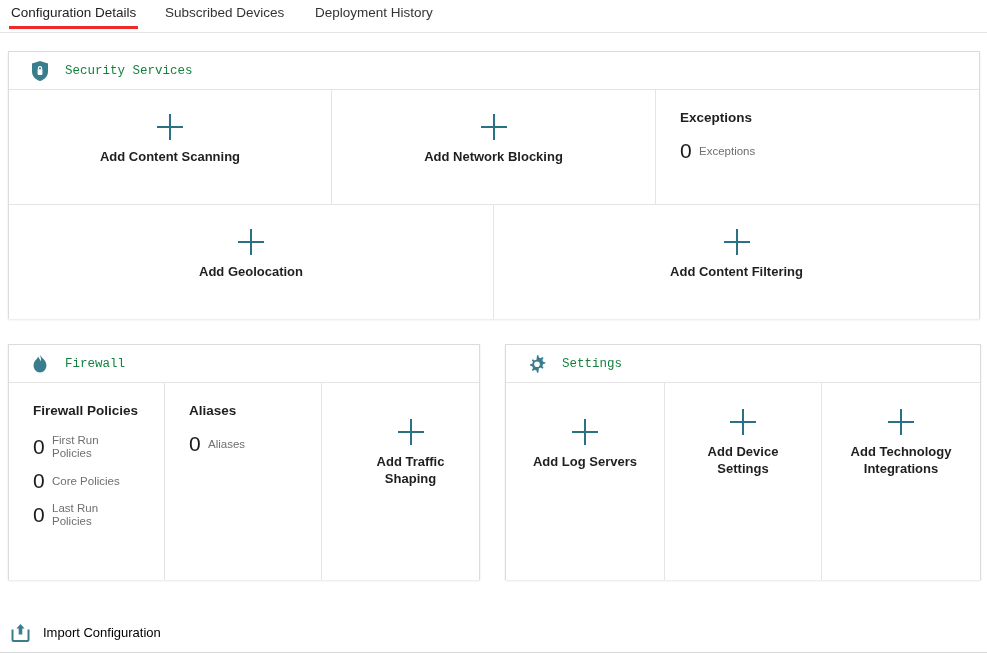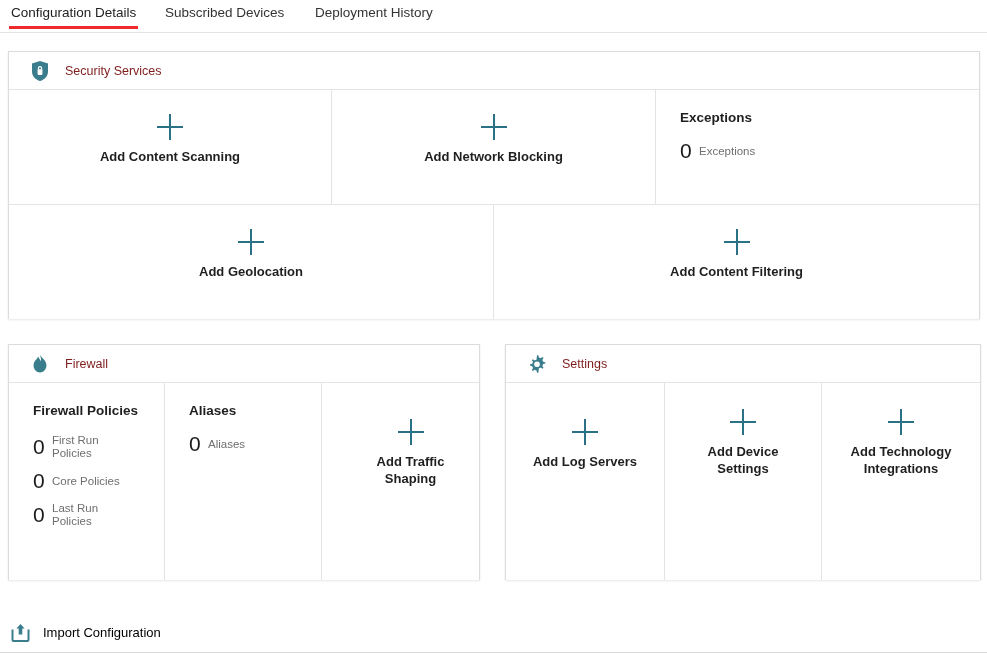--- a/index.html
+++ b/index.html
@@ -43,22 +43,22 @@
     box-shadow: 0 1px 2px rgba(0,0,0,0.10);
   }
   .panel-head {
     height: 38px;
     border-bottom: 1px solid #e4e4e4;
     display: flex; align-items: center;
     padding-left: 21px;
   }
   .panel-head .ico { width: 20px; height: 22px; flex: 0 0 auto; display:block; }
   .panel-head .ttl {
-    margin-left: 15px; font-size: 12.5px; color: #7f1d1d;
-    font-family: Liberation Sans, sans-serif;
+    margin-left: 15px; font-size: 12.5px; color: #15803d;
+    font-family: Liberation Mono, monospace;
   }
 
   
   #panel-security { left: 8px; top: 51px; width: 972px; height: 268px; }
   #panel-firewall { left: 8px; top: 344px; width: 472px; height: 236px; }
   #panel-settings { left: 505px; top: 344px; width: 476px; height: 236px; }
 
   
   .grid { display: flex; width: 100%; }
   .row-div { border-bottom: 1px solid #e4e4e4; }

